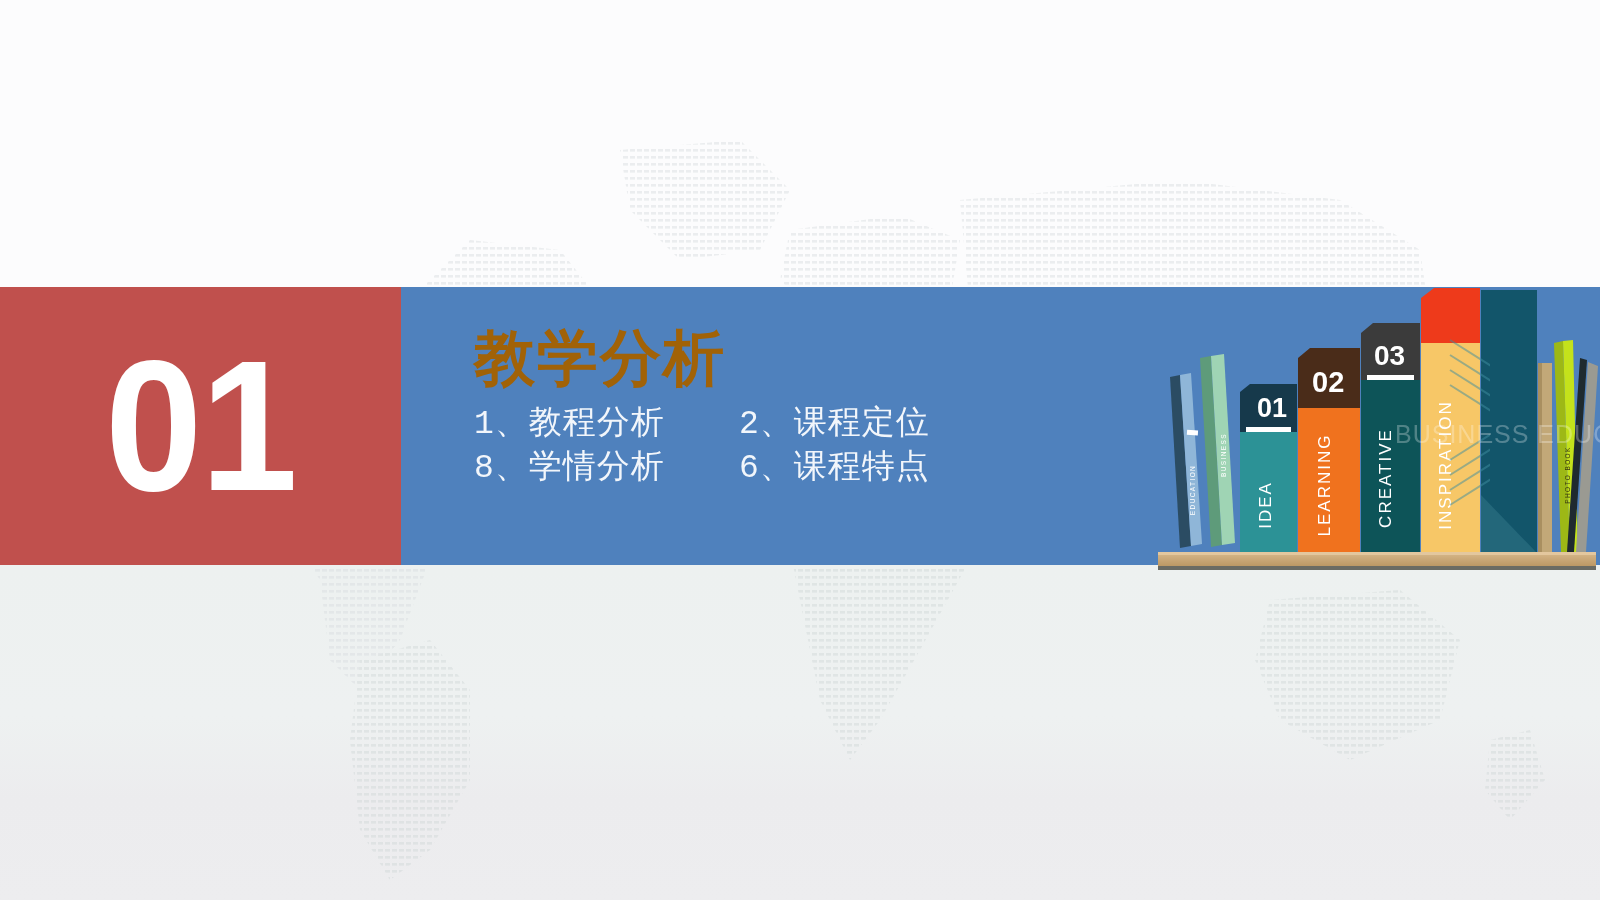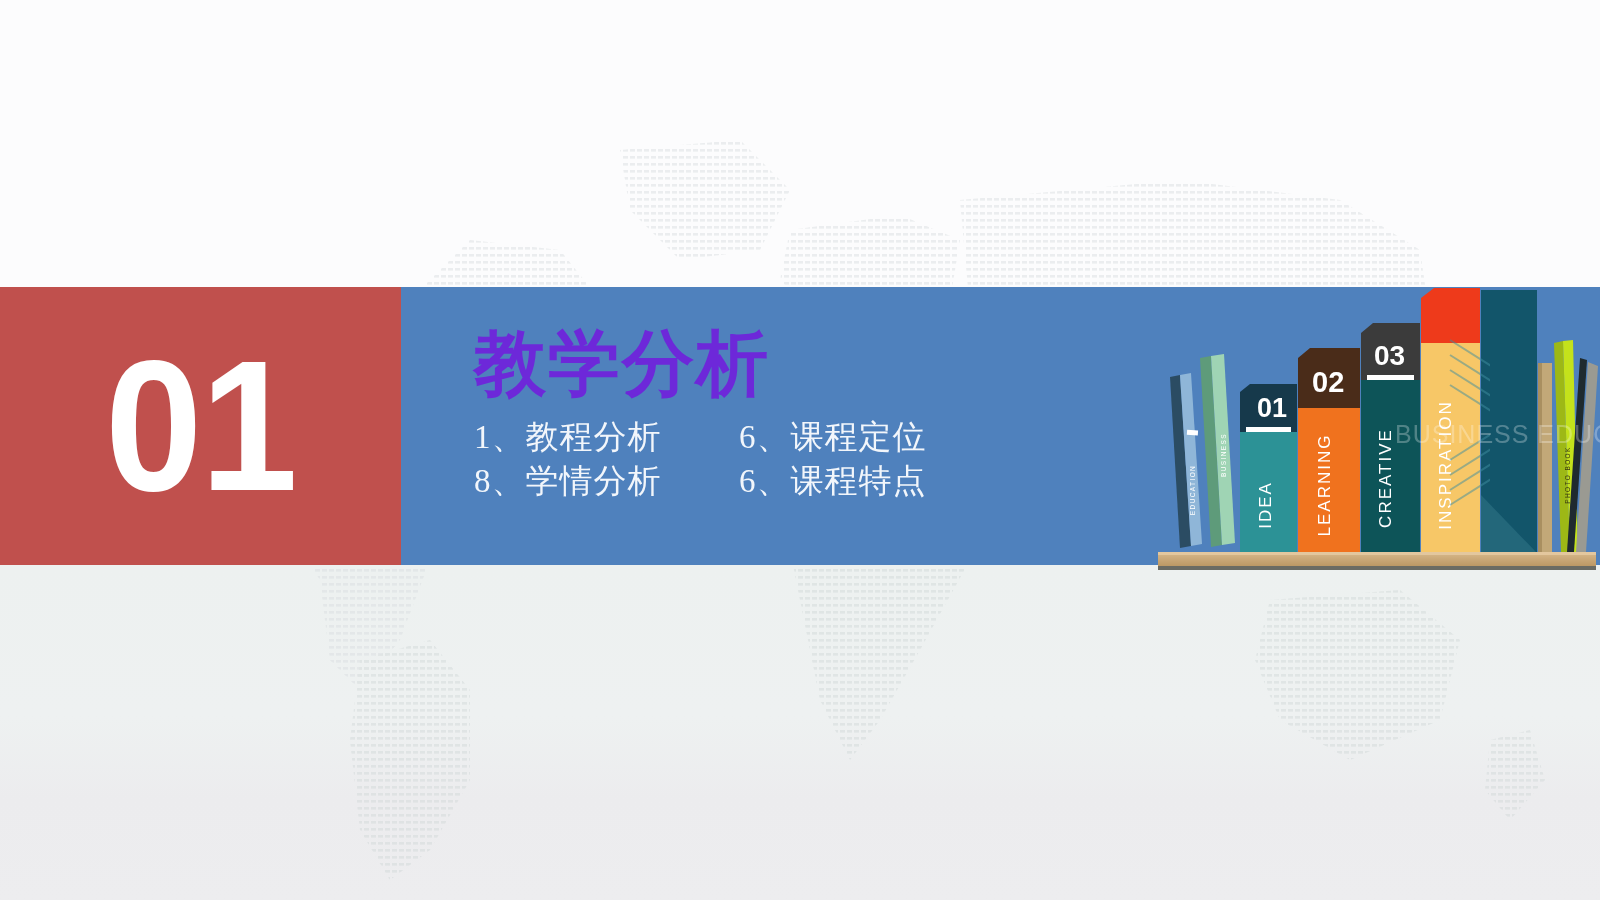--- a/index.html
+++ b/index.html
@@ -27,27 +27,27 @@
   
   .numeral{position:absolute;left:0;top:287px;width:401px;height:278px;
            display:flex;align-items:center;justify-content:center;}
   .numeral span{color:#ffffff;font-size:186px;line-height:.86;font-weight:700;
                 letter-spacing:-2px;
                 font-family:"Liberation Sans","DejaVu Sans",sans-serif;
                 transform:scaleX(.94);display:block;}
 
   
   .title-block{position:absolute;left:474px;top:326px;width:640px;}
-  .title-main{color:#6d28d9;font-size:72px;font-weight:700;line-height:1.05;
+  .title-main{color:#a16207;font-size:61px;font-weight:700;line-height:1.05;
               letter-spacing:2px;white-space:nowrap;
               font-family:"DejaVu Sans","Liberation Sans",sans-serif;}
   .sub-grid{margin-top:14px;display:grid;grid-template-columns:265px 265px;
             row-gap:2px;}
   .sub-item{color:#f2f6fb;font-size:33px;line-height:1.28;white-space:nowrap;
-            font-family:Liberation Serif, serif;
+            font-family:Liberation Mono, monospace;
             font-weight:400;letter-spacing:1px;}
 
   
   .books{position:absolute;left:1150px;top:280px;width:450px;height:295px;}
   .books svg{display:block;}
 
   .wm{position:absolute;left:1395px;top:420px;font-size:25px;
       color:rgba(255,255,255,.28);letter-spacing:1px;white-space:nowrap;
       font-family:"Liberation Sans",sans-serif;pointer-events:none;}
 </style>
@@ -102,21 +102,21 @@
   <div class="band band-blue"></div>
 
   <div class="numeral">
     <span>01</span>
   </div>
 
   <div class="title-block">
     <div class="title-main">教学分析</div>
     <div class="sub-grid">
       <div class="sub-item">1、教程分析</div>
-      <div class="sub-item">6、课程定位</div>
+      <div class="sub-item">2、课程定位</div>
       <div class="sub-item">8、学情分析</div>
       <div class="sub-item">6、课程特点</div>
     </div>
   </div>
 
   <div class="books">
     <svg width="450" height="295" viewBox="0 0 450 295" xmlns="http://www.w3.org/2000/svg">
       <defs>
         <clipPath id="bigbook">
             <path d="M285 15 L340 18 L340 275 L285 275 Z"></path>

